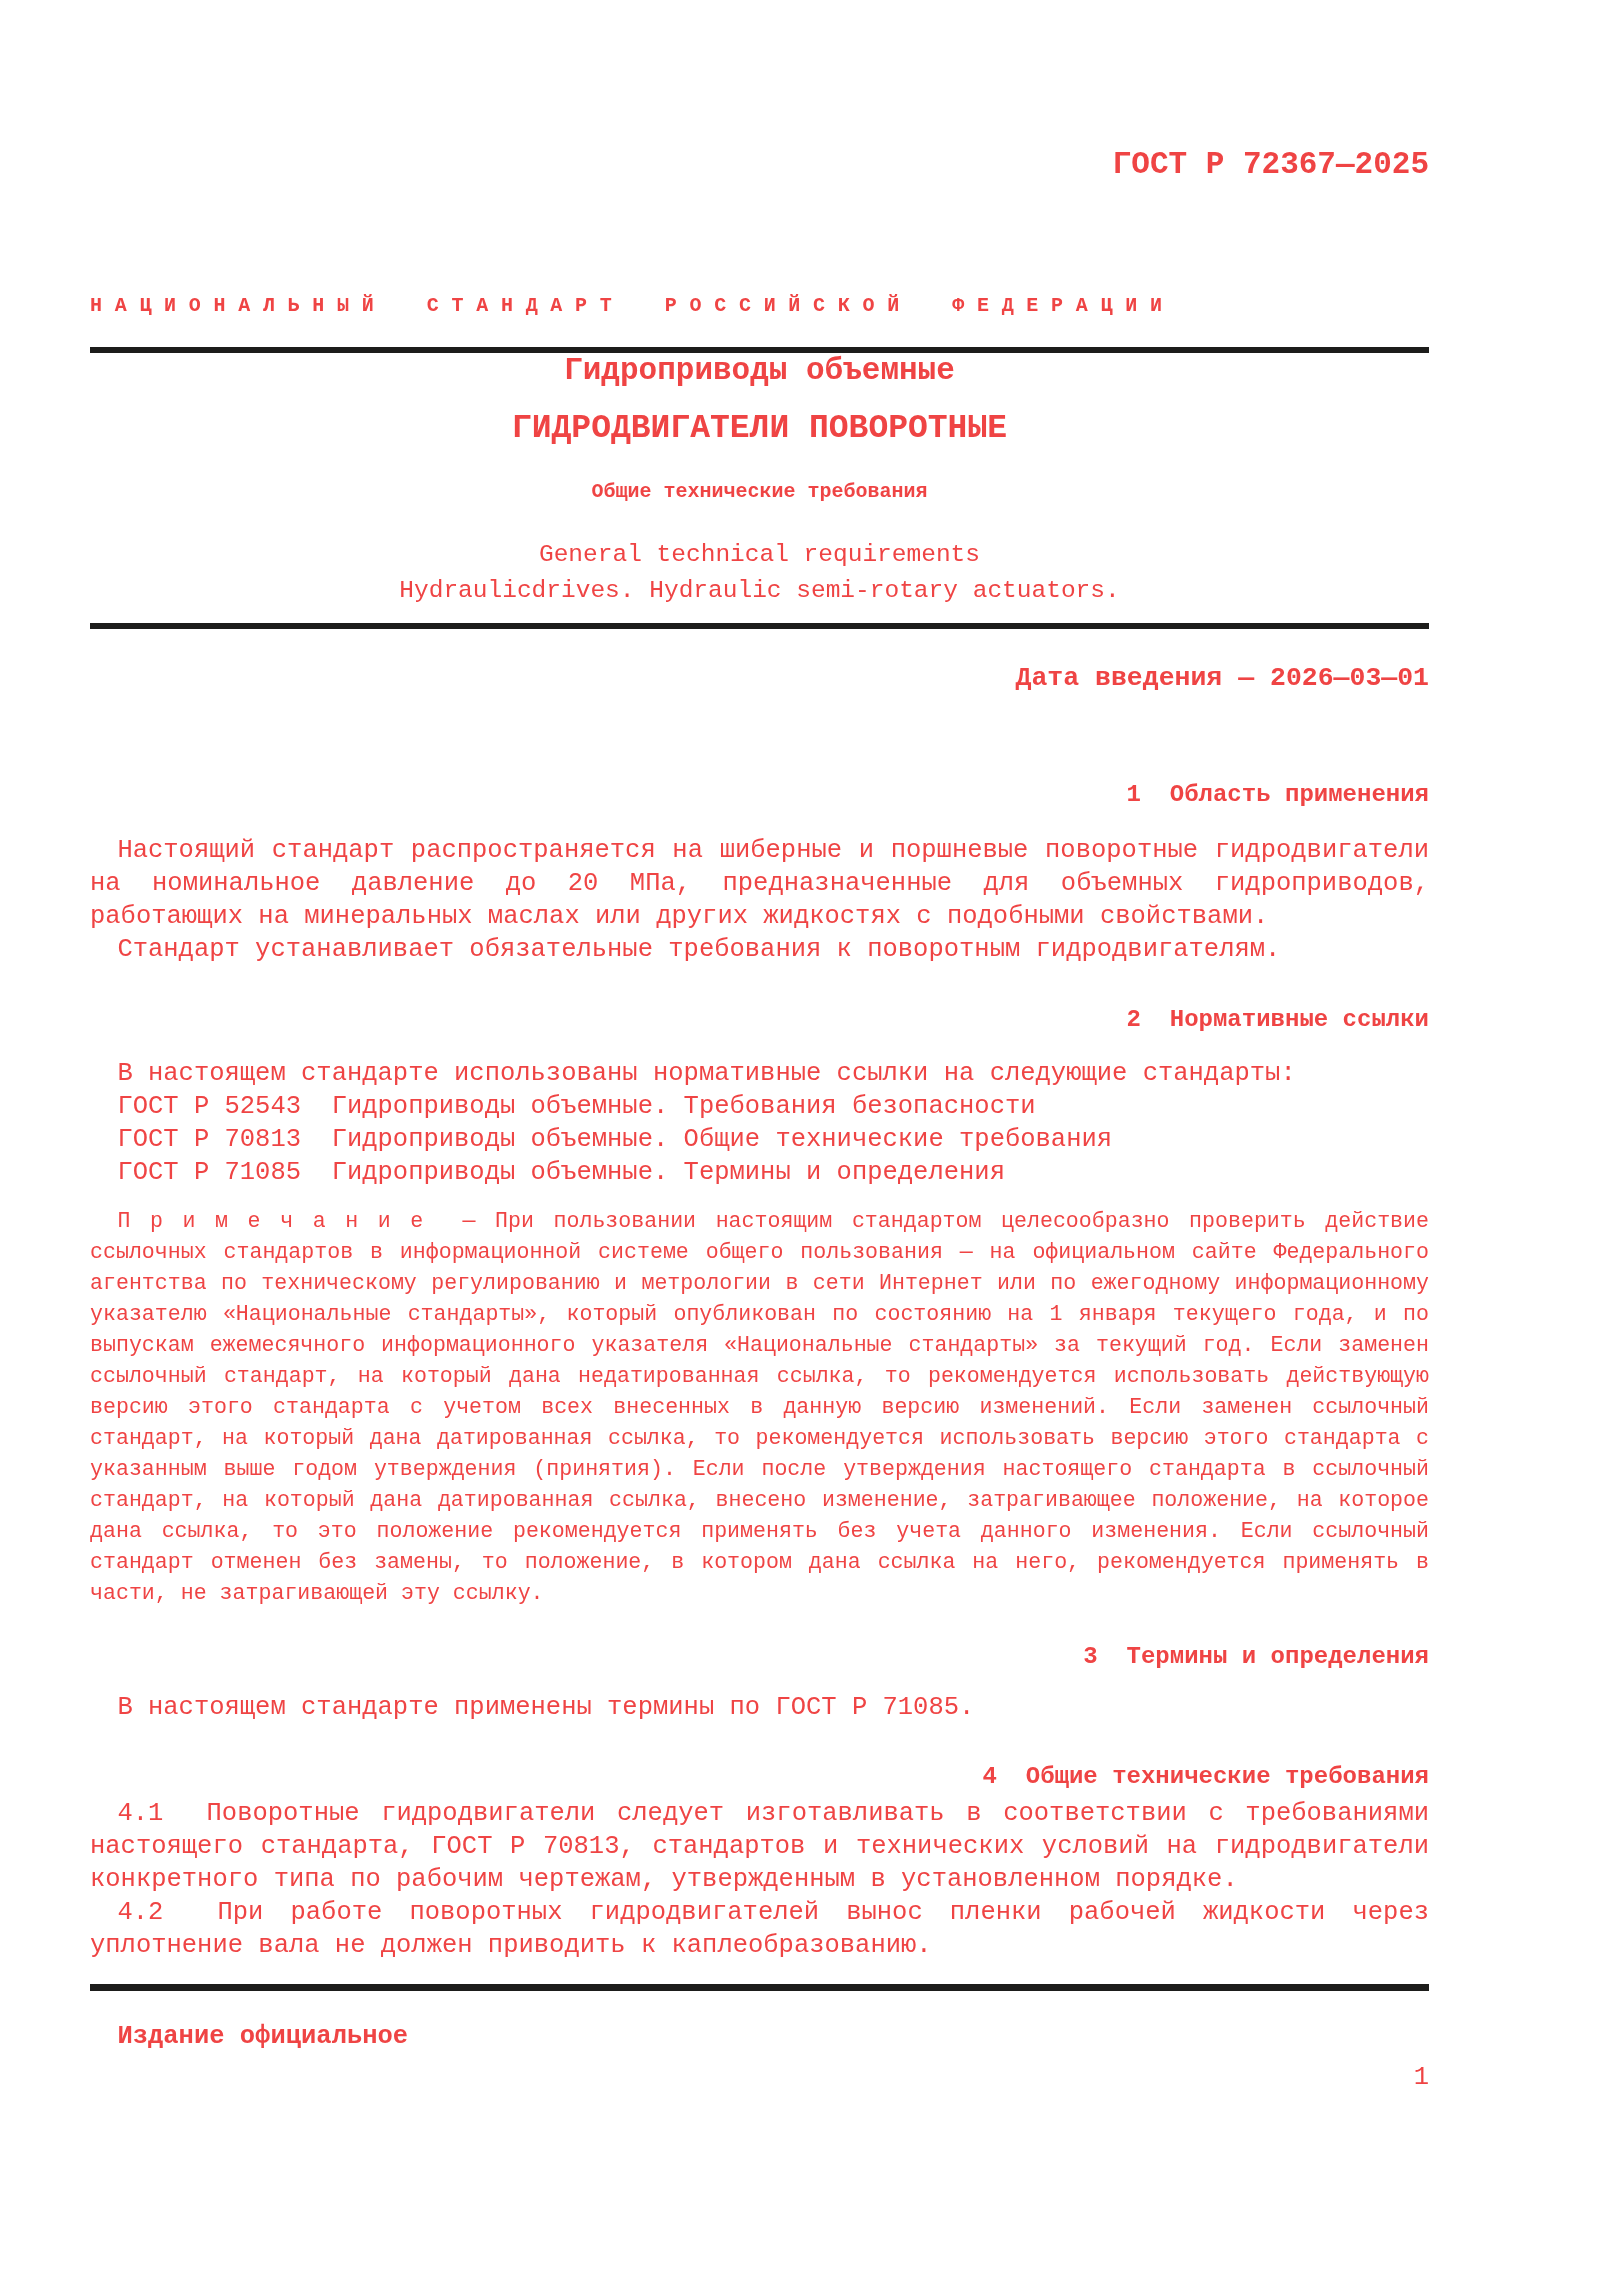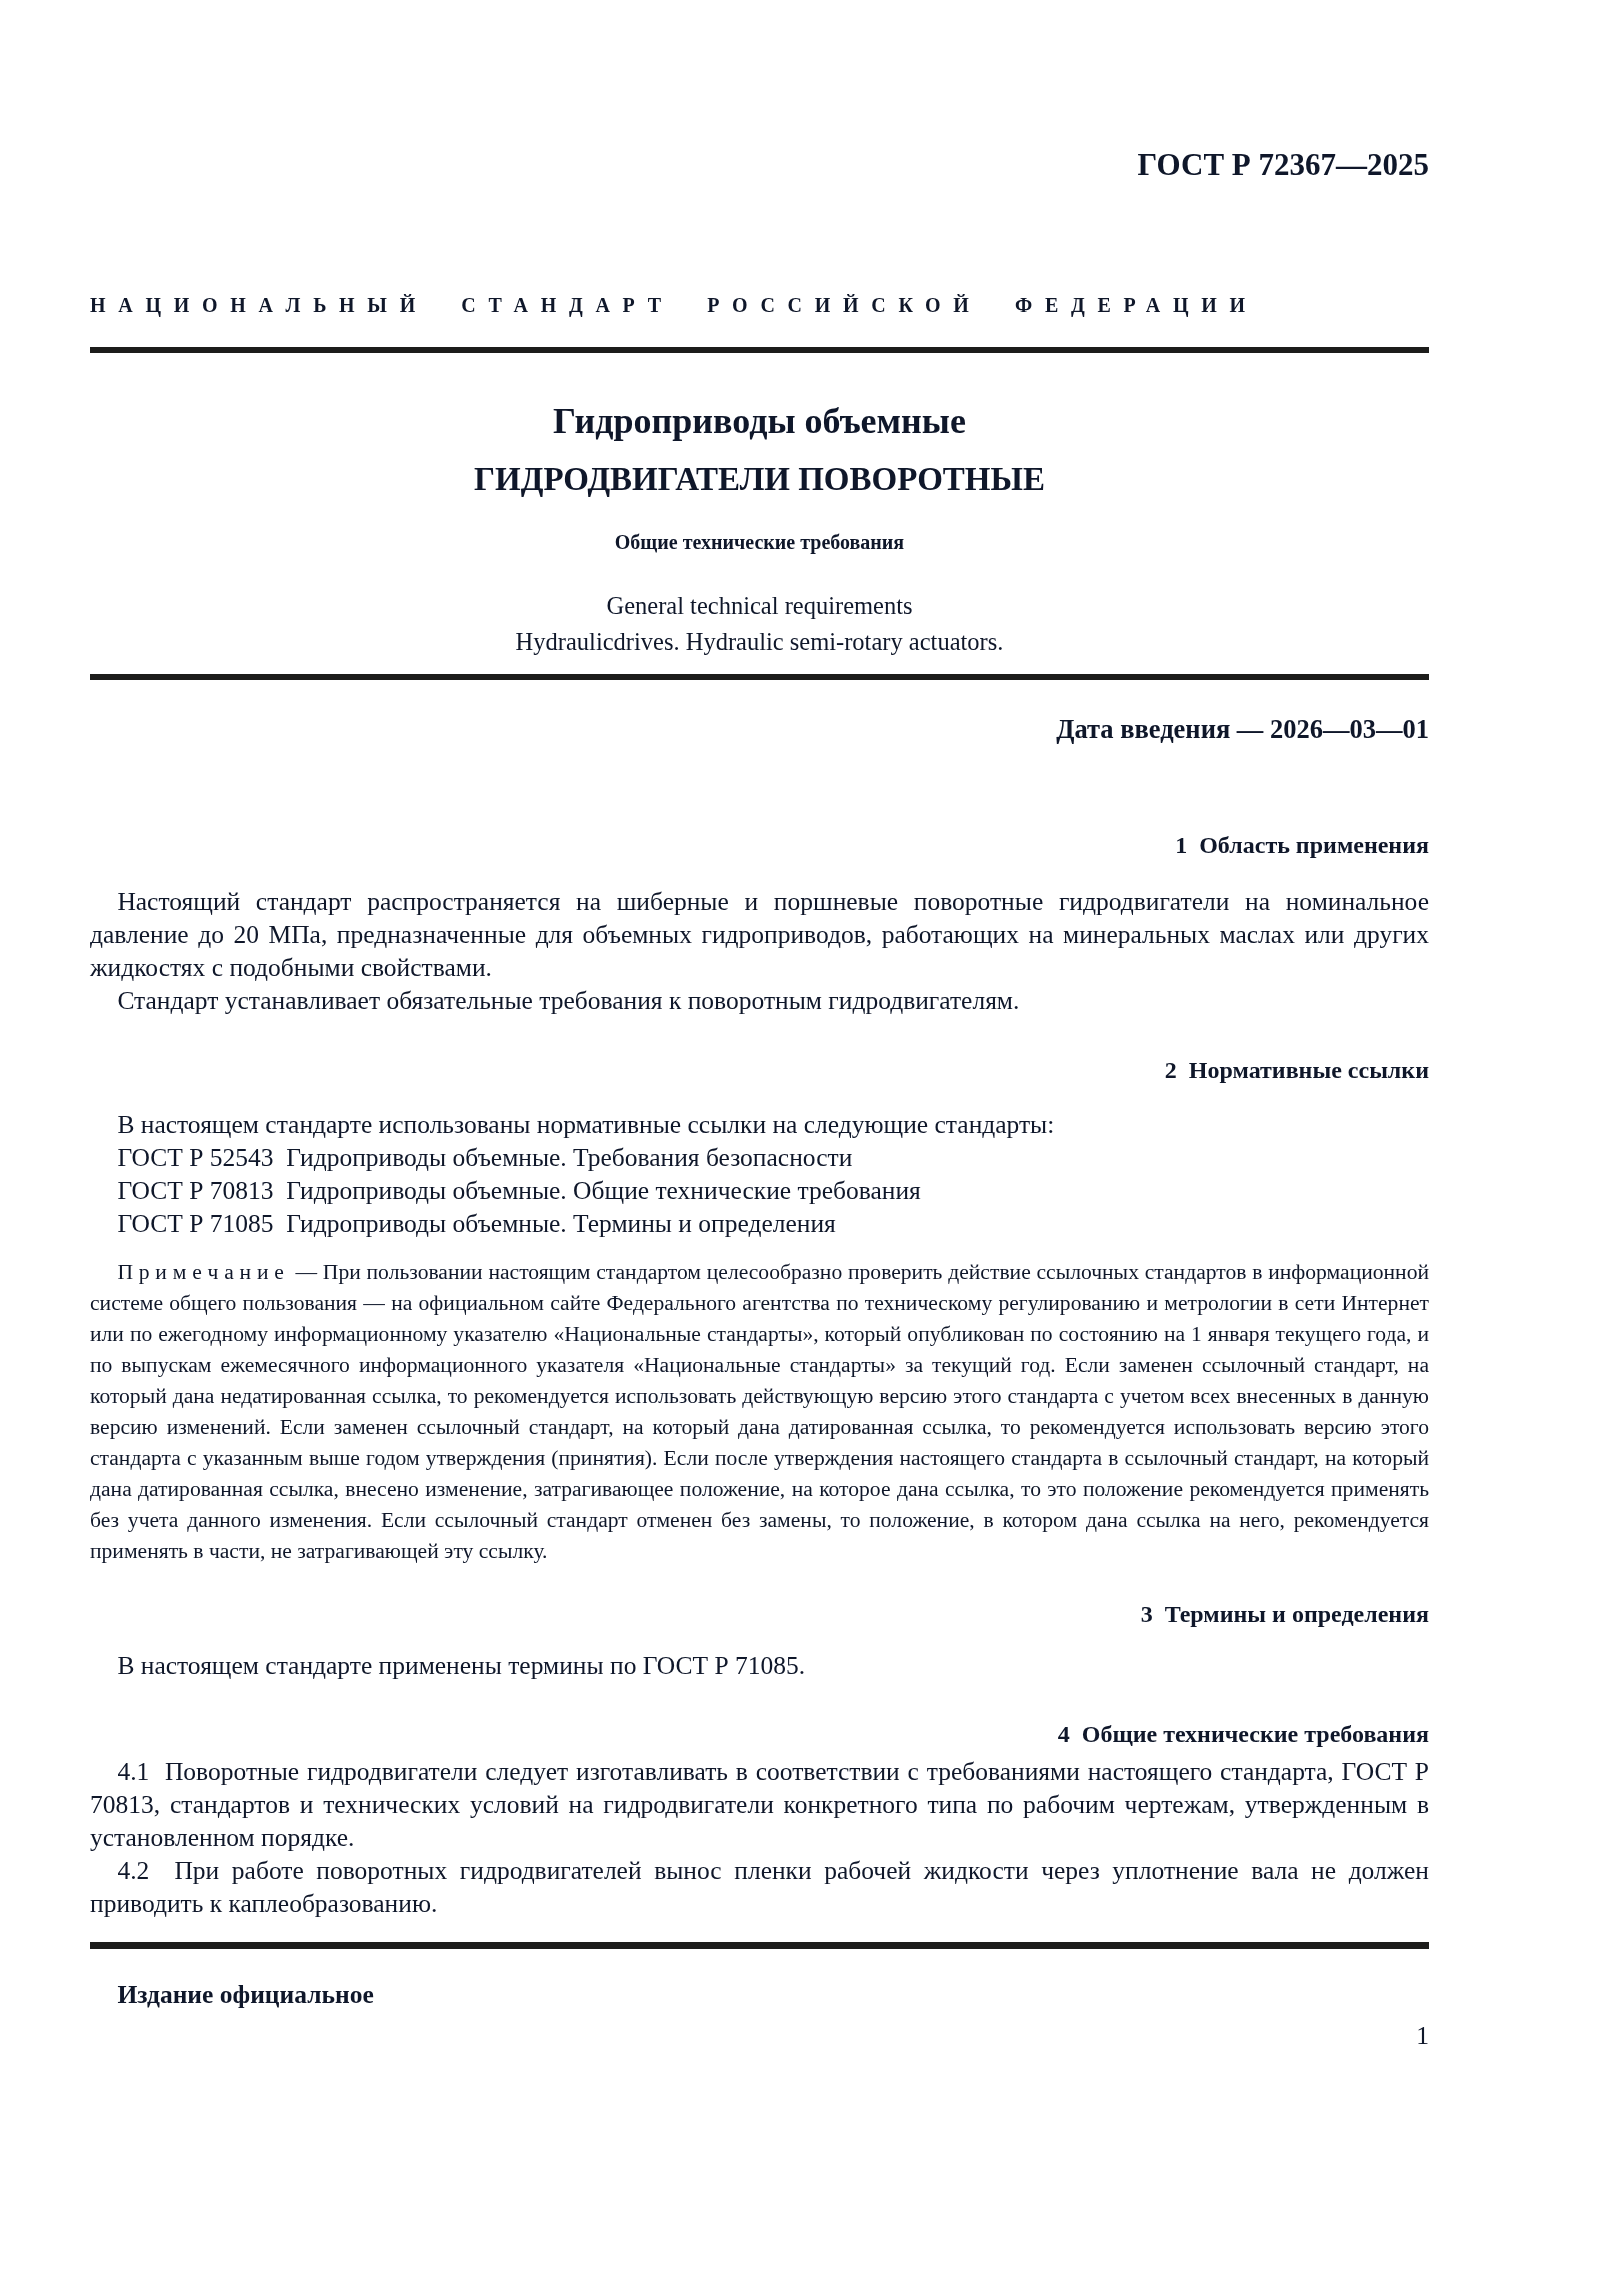--- a/index.html
+++ b/index.html
@@ -5,22 +5,22 @@
   html, body {
     margin: 0;
     padding: 0;
     background: #ffffff;
   }
   .page {
     position: relative;
     width: 1621px;
     height: 2293px;
     background: #ffffff;
-    color: #0f172a;
-    font-family: Liberation Serif, serif;
+    color: #ef4444;
+    font-family: Liberation Mono, monospace;
     padding: 147px 192px 16px 90px;
     box-sizing: border-box;
     overflow: hidden;
   }
   .doc-number {
     text-align: right;
     font-size: 31px;
     font-weight: bold;
     line-height: 35px;
   }
@@ -35,21 +35,21 @@
   }
   .rule {
     height: 6.9px;
     background: #1d1d1b;
   }
   .rule-top    { margin-top: 23.5px; }
   .rule-mid    { margin-top: 13.7px; }
   .rule-bottom { margin-top: 21.6px; }
 
   .title-block { text-align: center; }
-  .group-ru    { margin-top: 51px; font-size: 36px; font-weight: bold; line-height: 35px; }
+  .group-ru    { font-size: 31px; font-weight: bold; line-height: 35px; }
   .title-ru    { margin-top: 19.6px; font-size: 33px; font-weight: bold; line-height: 41px; }
   .subtitle-ru { margin-top: 25.5px; font-size: 20px; font-weight: bold; line-height: 35px; }
   .title-en    { margin-top: 27.4px; font-size: 24.5px; line-height: 36px; }
 
   .date-line {
     margin-top: 33px;
     text-align: right;
     font-size: 26.5px;
     font-weight: bold;
     line-height: 33px;

